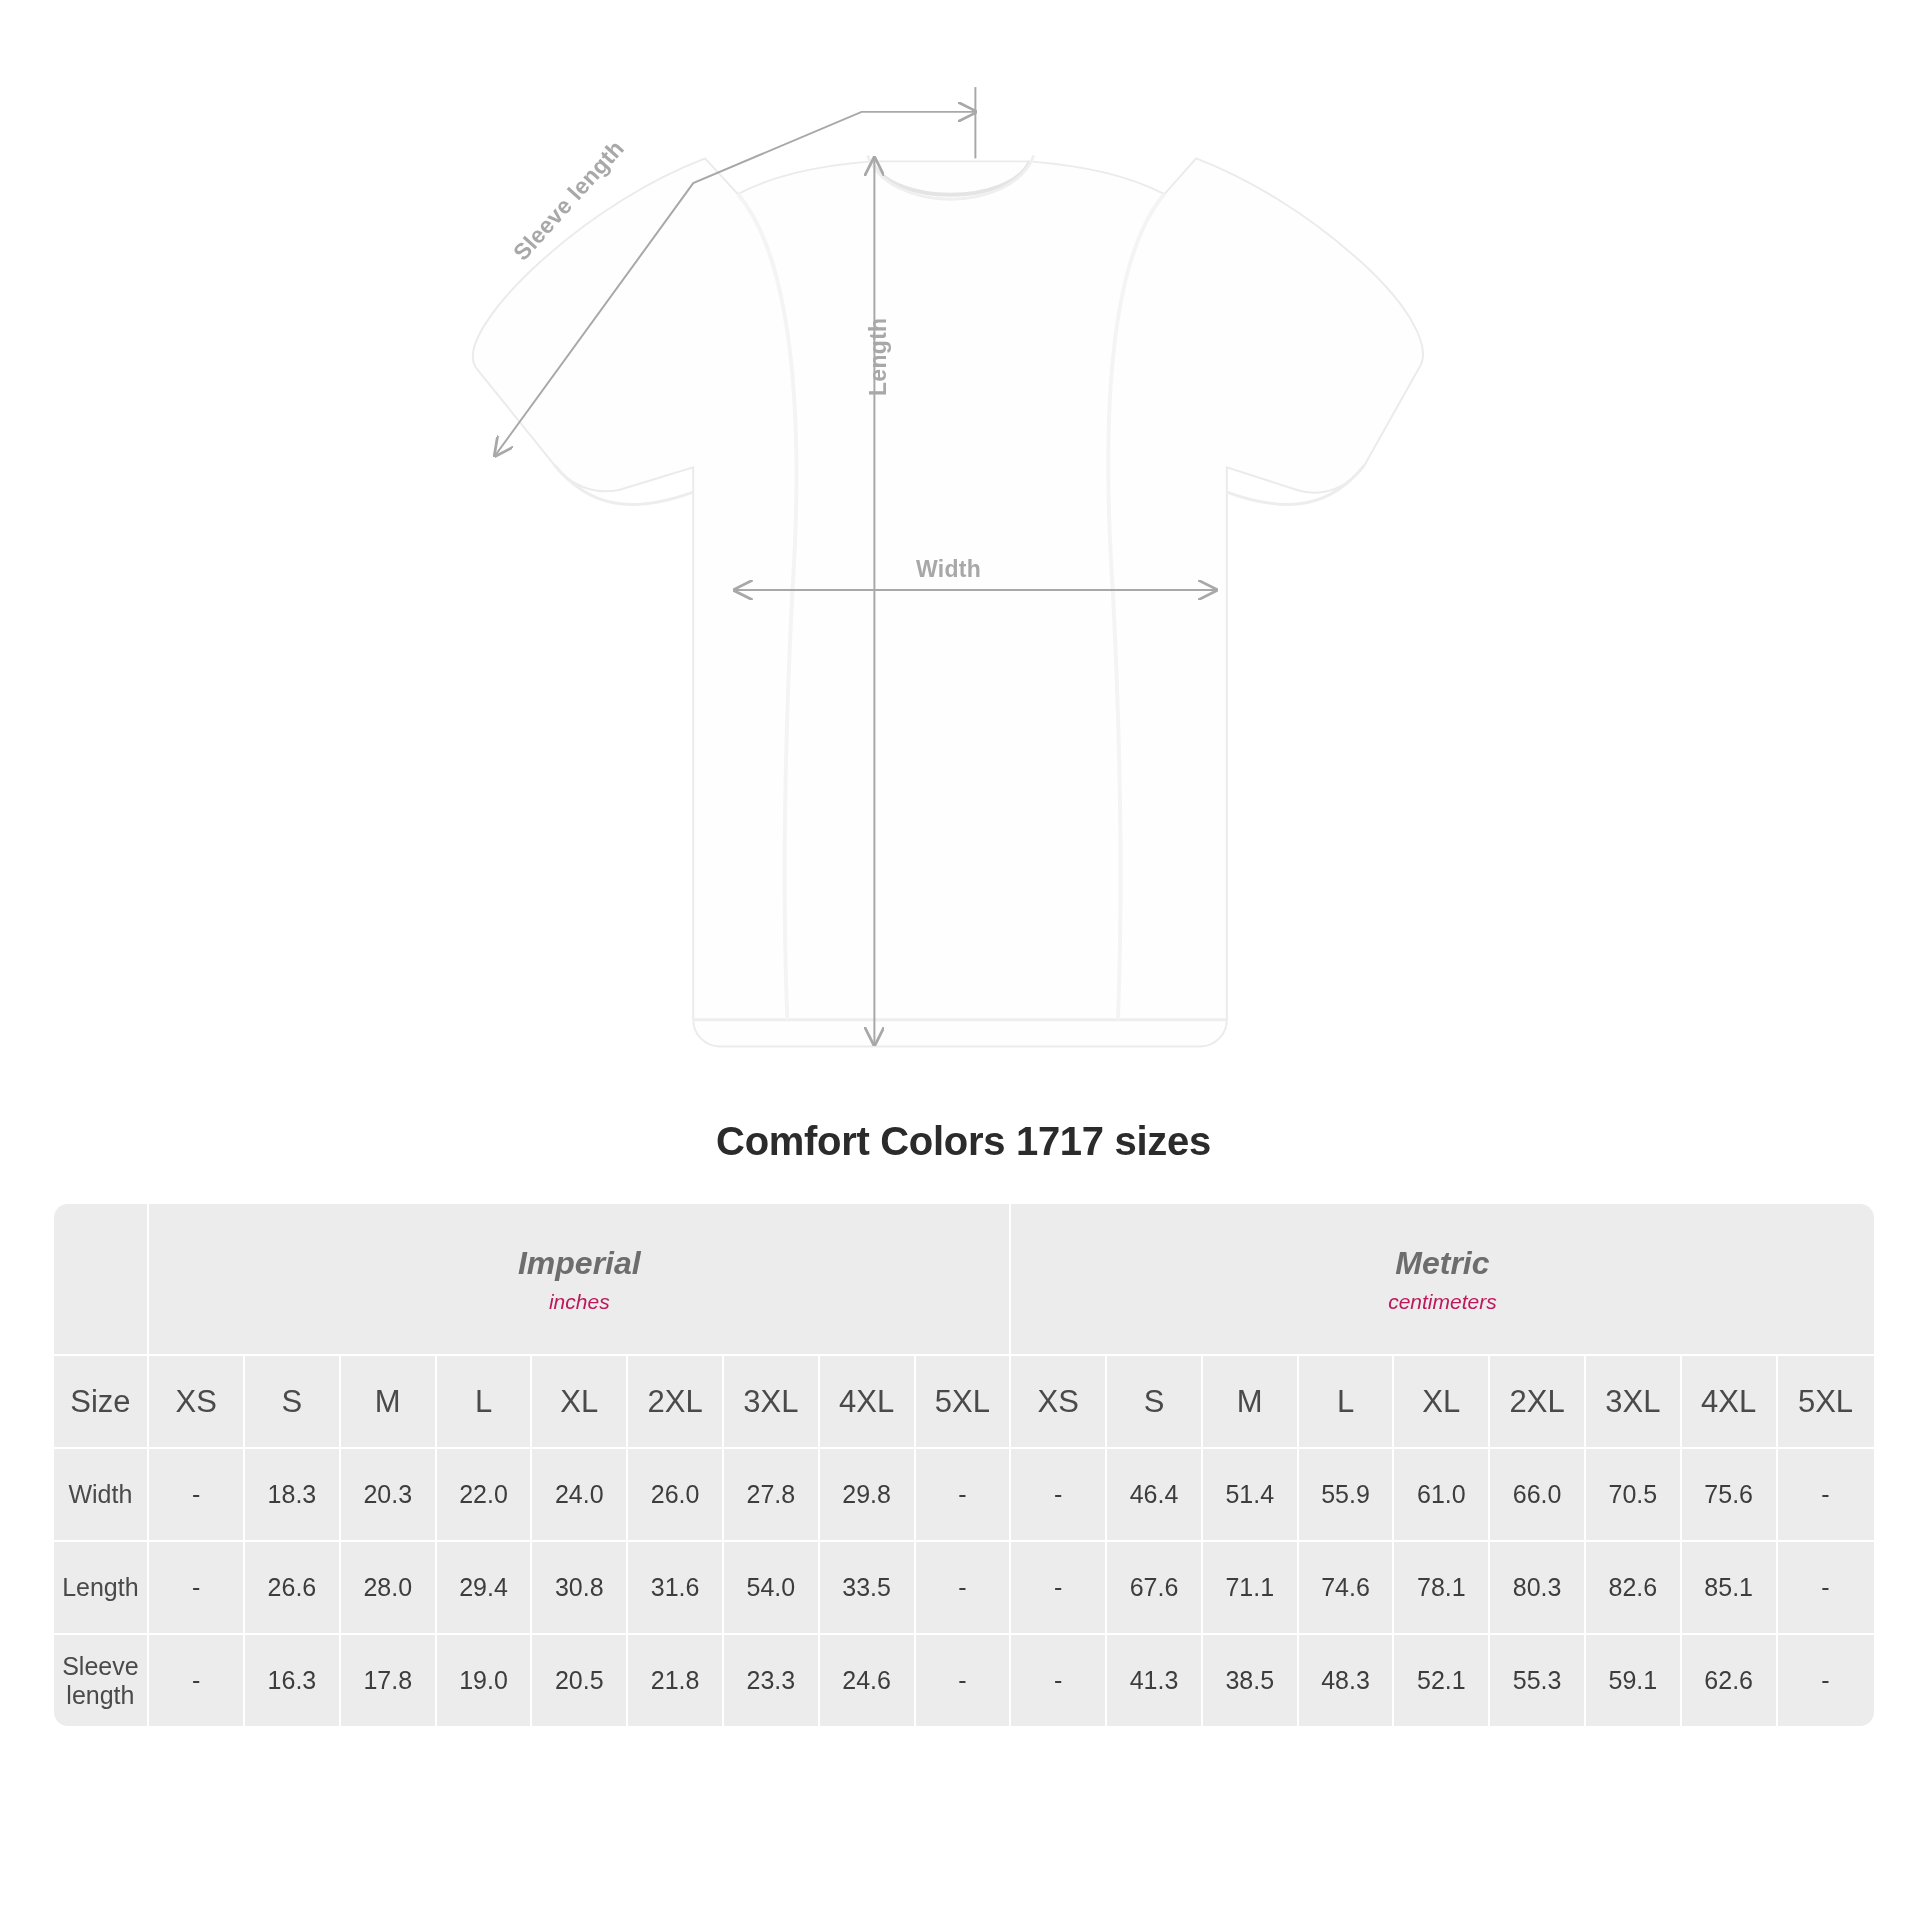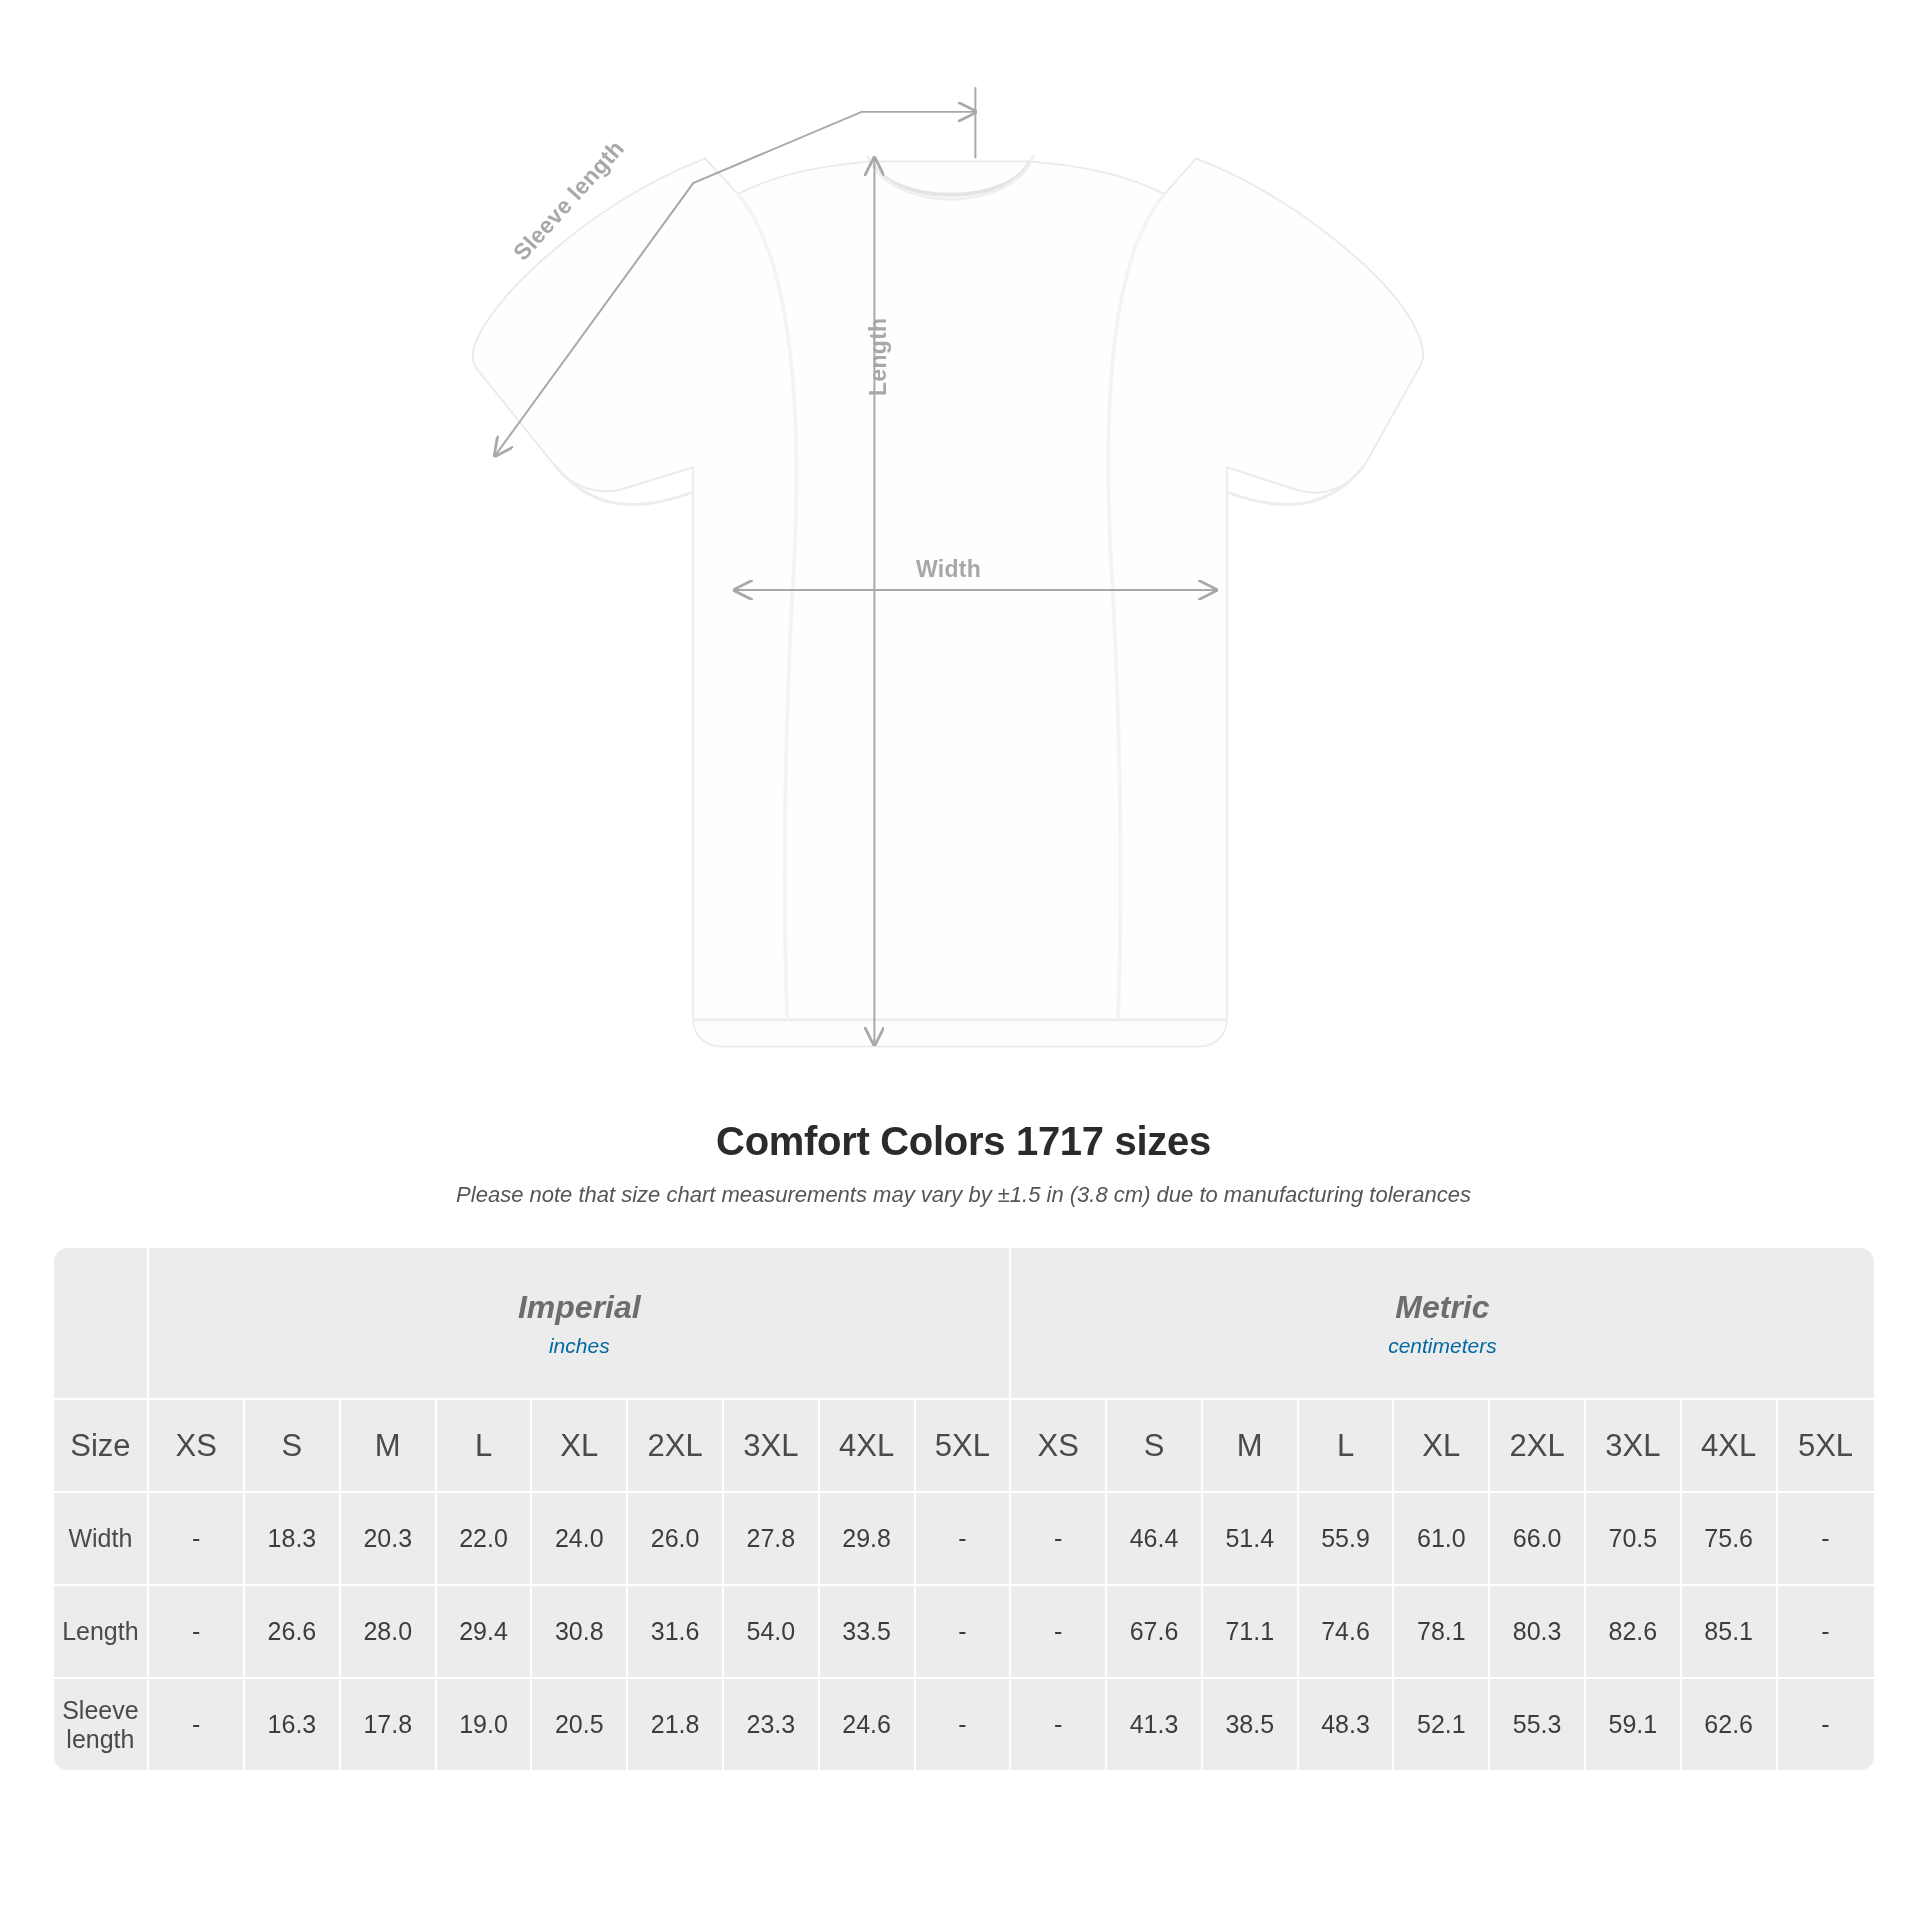--- a/index.html
+++ b/index.html
@@ -115,21 +115,21 @@
   }
   .unit-system {
     font-size: 32px;
     font-weight: bold;
     font-style: italic;
     color: #6d6d6d;
   }
   .unit-sub {
     font-size: 21px;
     font-style: italic;
-    color: #0369a1;
+    color: #be185d;
     margin-top: 8px;
   }
   .col-head {
     height: 89px;
     font-size: 31px;
     font-weight: bold;
     color: #4a4a4a;
   }
   .row-head {
     height: 89px;
@@ -212,21 +212,20 @@
       </g>
     </svg>
 
     <div class="dim-label width-label">Width</div>
     <div class="dim-label length-label">Length</div>
     <div class="dim-label sleeve-label">Sleeve length</div>
   </div>
 
   <div class="title-block">
     <div class="chart-title">Comfort Colors 1717 sizes</div>
-    <div class="chart-note">Please note that size chart measurements may vary by ±1.5 in (3.8 cm) due to manufacturing tolerances</div>
   </div>
 
   <div class="table-wrap">
     <table class="size-table">
       <tbody>
 
         <tr>
           <td class="unit-head corner-cell"></td>
           <td class="unit-head" colspan="9">
             <div class="unit-system">Imperial</div>

